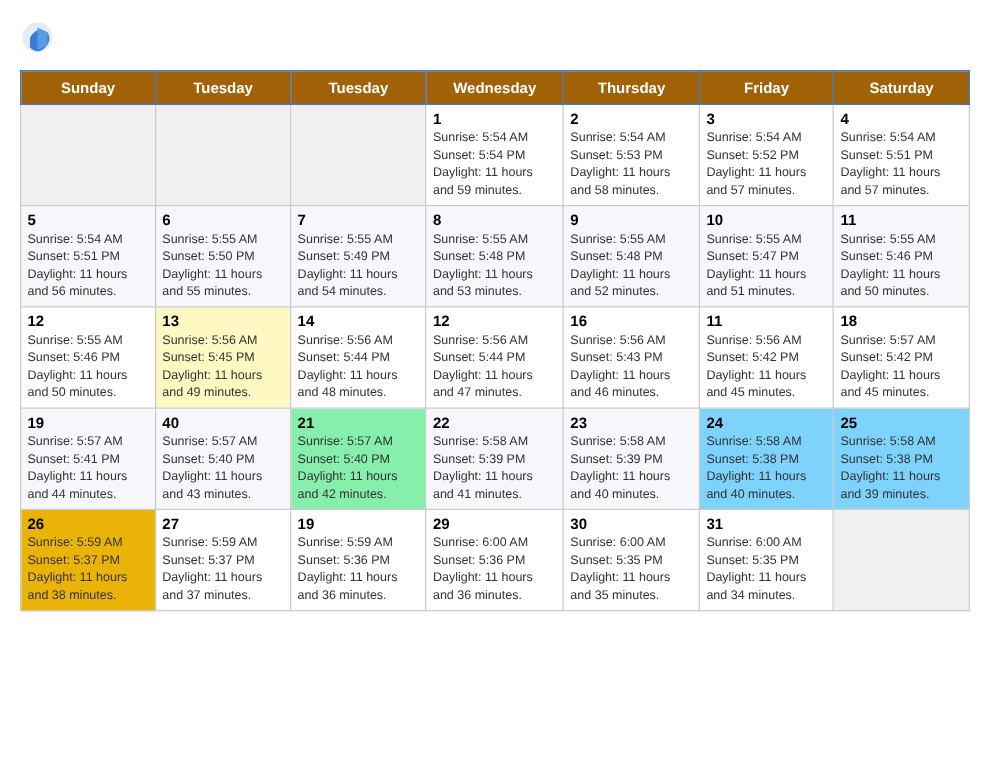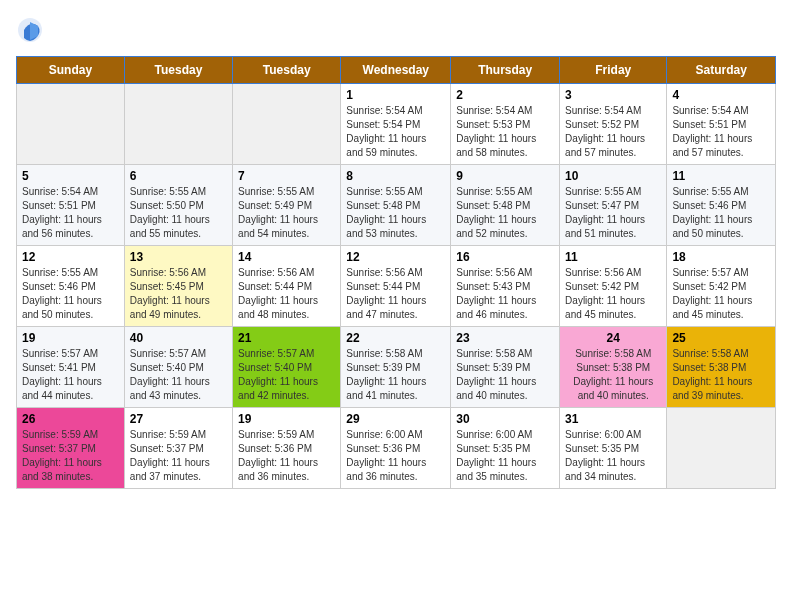--- a/index.html
+++ b/index.html
@@ -253,53 +253,53 @@
           <div class="day-info" style="white-space: pre-line;">Sunrise: 5:57 AM
 Sunset: 5:41 PM
 Daylight: 11 hours and 44 minutes.</div>
         </td>
         <td style="background: rgb(245, 247, 250);">
           <span class="day-num">40</span>
           <div class="day-info" style="white-space: pre-line;">Sunrise: 5:57 AM
 Sunset: 5:40 PM
 Daylight: 11 hours and 43 minutes.</div>
         </td>
-        <td style="background: #84cc16;">
+        <td style="background: #86efac;">
           <span class="day-num">21</span>
           <div class="day-info" style="white-space: pre-line;">Sunrise: 5:57 AM
 Sunset: 5:40 PM
 Daylight: 11 hours and 42 minutes.</div>
         </td>
         <td style="background: rgb(245, 247, 250); margin-top: 47px;">
           <span class="day-num">22</span>
           <div class="day-info" style="white-space: pre-line;">Sunrise: 5:58 AM
 Sunset: 5:39 PM
 Daylight: 11 hours and 41 minutes.</div>
         </td>
         <td style="background: rgb(245, 247, 250);">
           <span class="day-num">23</span>
           <div class="day-info" style="white-space: pre-line;">Sunrise: 5:58 AM
 Sunset: 5:39 PM
 Daylight: 11 hours and 40 minutes.</div>
         </td>
-        <td style="background: #f9a8d4; text-align: center;">
+        <td style="background: #7dd3fc;">
           <span class="day-num">24</span>
           <div class="day-info" style="white-space: pre-line;">Sunrise: 5:58 AM
 Sunset: 5:38 PM
 Daylight: 11 hours and 40 minutes.</div>
         </td>
-        <td style="background: #eab308;">
+        <td style="background: #7dd3fc;">
           <span class="day-num">25</span>
           <div class="day-info" style="white-space: pre-line;">Sunrise: 5:58 AM
 Sunset: 5:38 PM
 Daylight: 11 hours and 39 minutes.</div>
         </td>
       </tr>
       <tr>
-        <td style="background: #ec4899;">
+        <td style="background: #eab308;">
           <span class="day-num">26</span>
           <div class="day-info" style="white-space: pre-line;">Sunrise: 5:59 AM
 Sunset: 5:37 PM
 Daylight: 11 hours and 38 minutes.</div>
         </td>
         <td style="background: rgb(255, 255, 255);">
           <span class="day-num">27</span>
           <div class="day-info" style="white-space: pre-line;">Sunrise: 5:59 AM
 Sunset: 5:37 PM
 Daylight: 11 hours and 37 minutes.</div>

